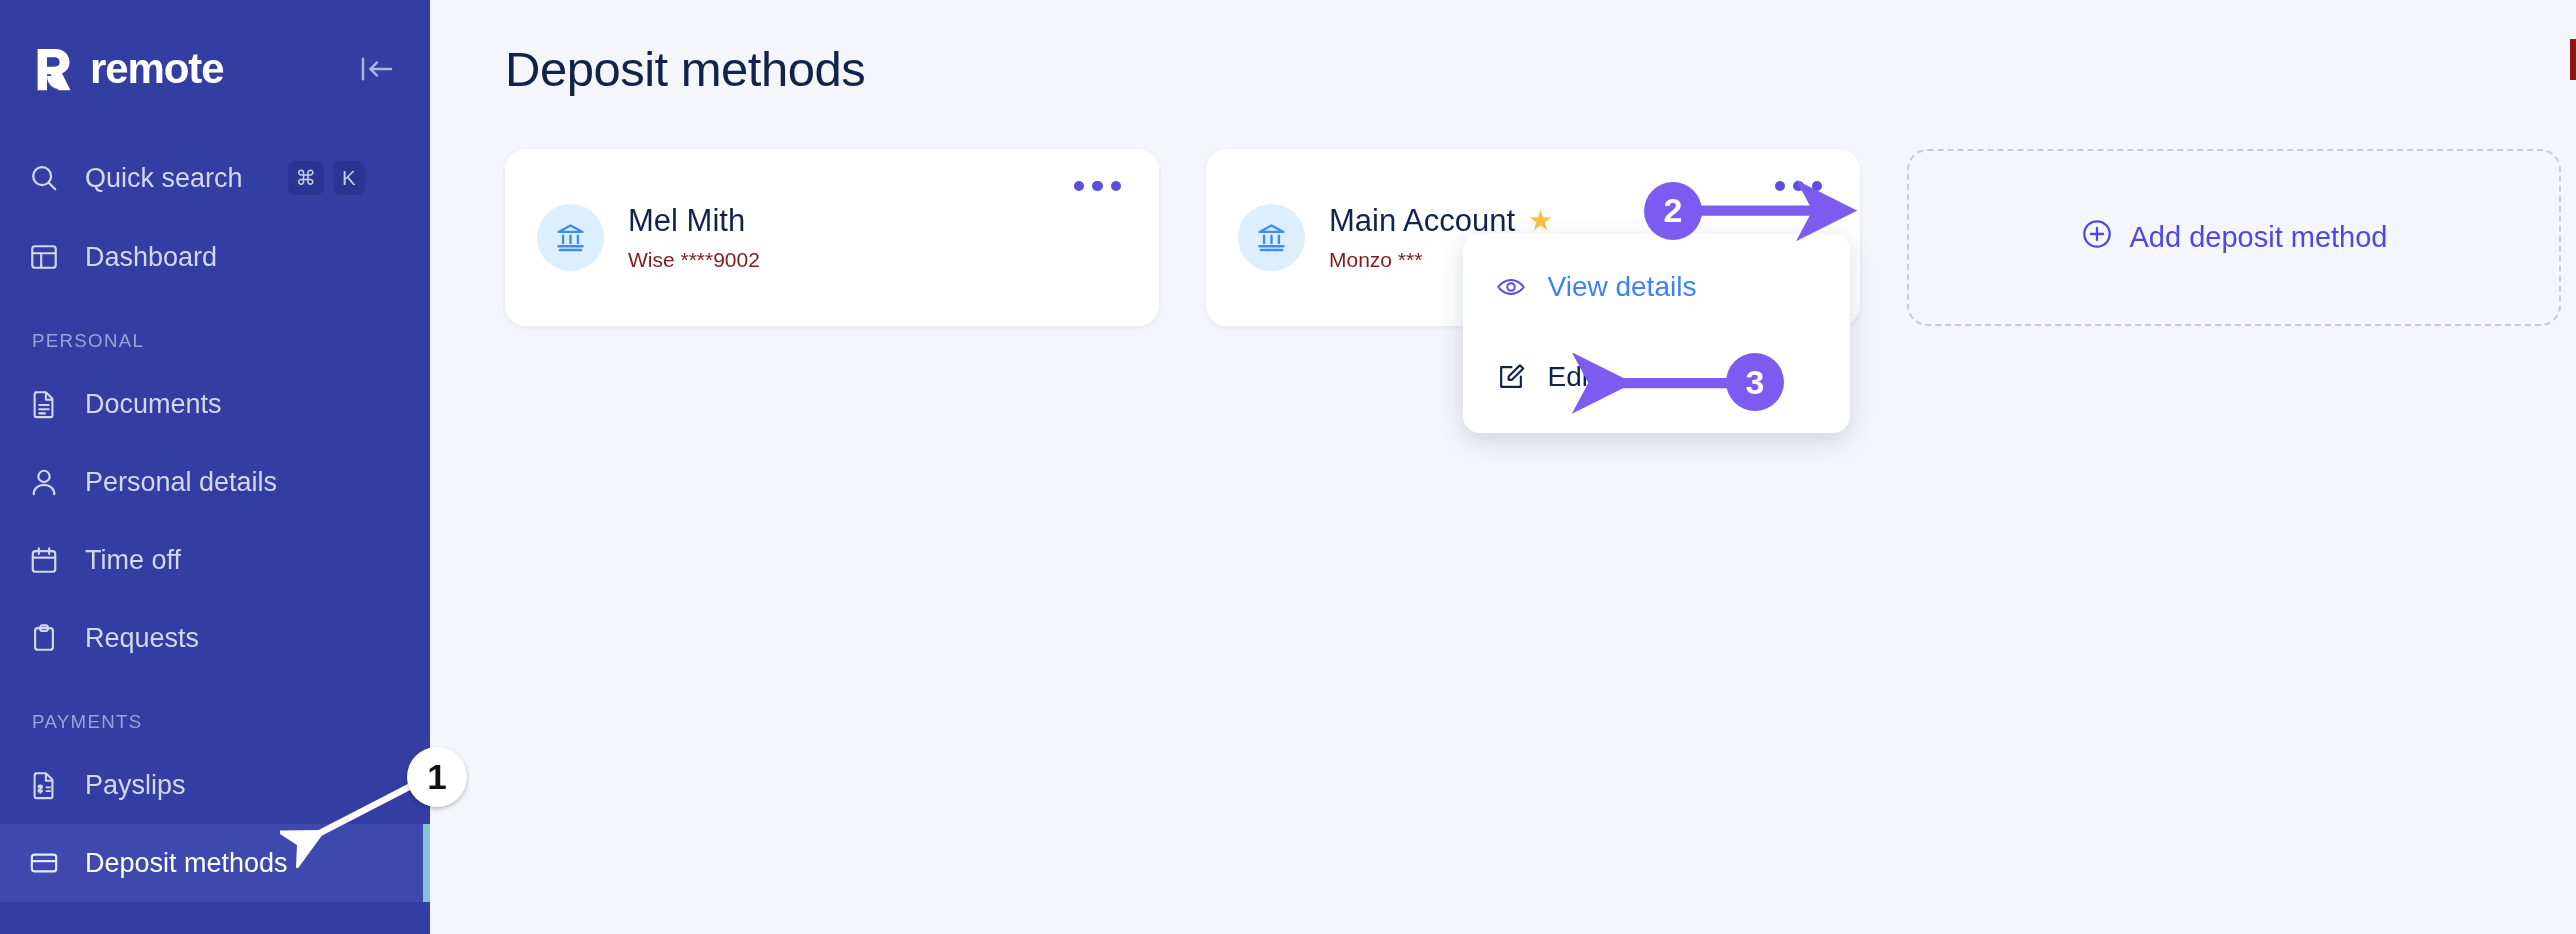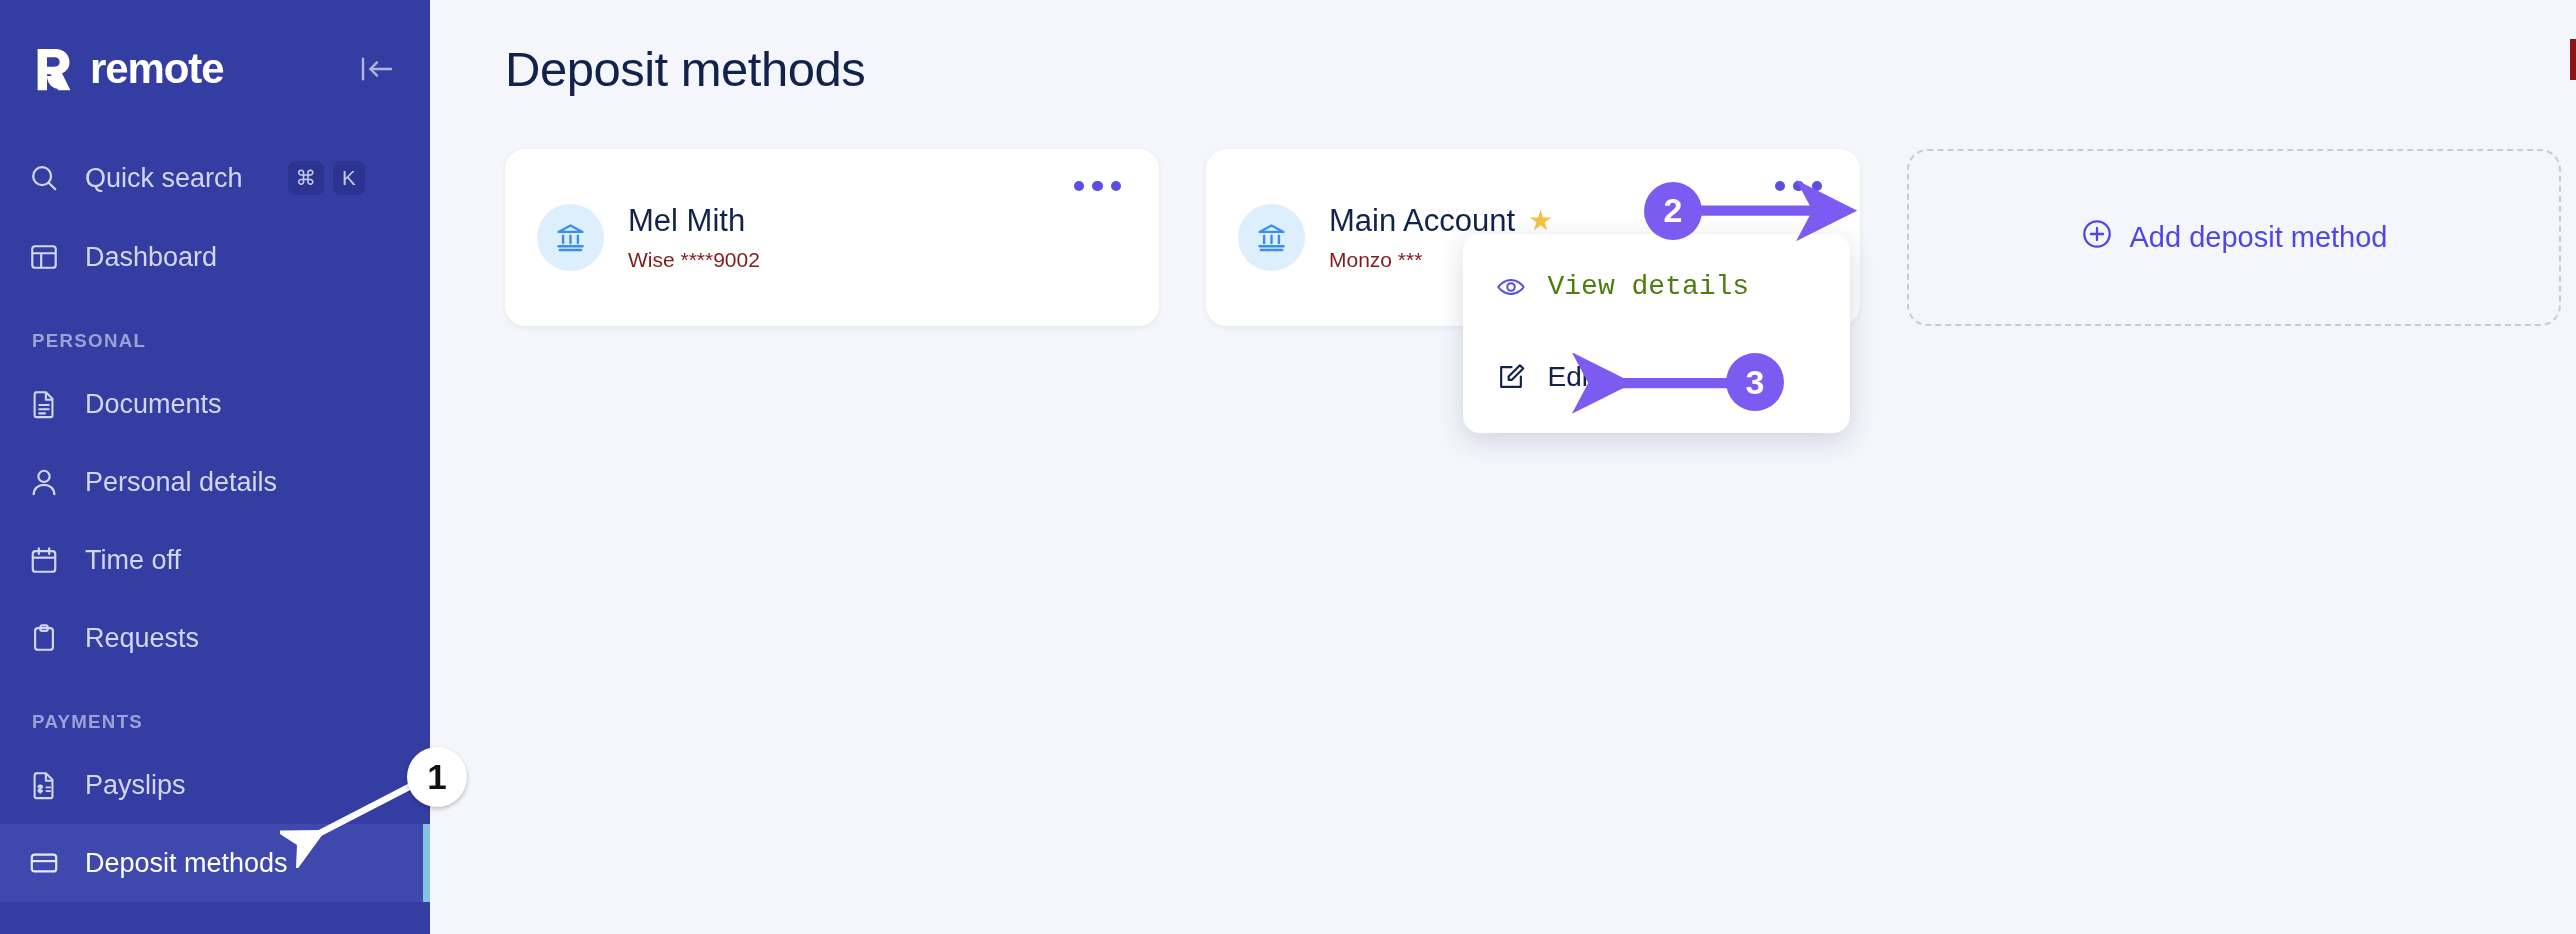--- a/index.html
+++ b/index.html
@@ -56,21 +56,21 @@
   .quick-search { height: 80px; }
   .qs-keys { display: flex; gap: 9.3px; margin-left: 20.5px; }
   .key {
     background: #2b3490; border-radius: 7.5px;
     min-width: 32px; height: 34px;
     display: flex; align-items: center; justify-content: center;
     color: #c6cbe9; font-size: 20.5px; padding: 0 7.5px;
   }
   .sb-section {
     color: #9aa2d6; font-size: 18.7px; letter-spacing: 1.3px;
-    padding: 34px 0 13px 32px; font-weight: 700;
+    padding: 34px 0 13px 32px; font-weight: 400;
   }
 
   
   .main {
     flex: 1; position: relative;
     background: #f4f6fb;
     padding: 0 0 0 0;
     overflow: hidden;
   }
   .page-title {
@@ -134,21 +134,21 @@
     padding: 28px 0 0 0;
     z-index: 30;
   }
   .menu-item {
     display: flex; align-items: center; gap: 20.5px;
     padding: 0 0 0 32px;
     height: 49px;
     font-size: 28px; cursor: pointer;
   }
   .menu-item + .menu-item { margin-top: 41px; }
-  .menu-item.hl { color: #4d7c0f; font-family: Liberation Mono, monospace; }
+  .menu-item.hl { color: #3b82f6; }
   .menu-item.plain { color: #12234b; }
   .mi-ico { width: 32px; height: 32px; flex: 0 0 32px; display:flex; align-items:center; justify-content:center; }
 
   
   .anno { position: absolute; z-index: 60; pointer-events: none; }
   .badge {
     border-radius: 50%;
     display: flex; align-items: center; justify-content: center;
     font-weight: 700; color: #ffffff;
   }

